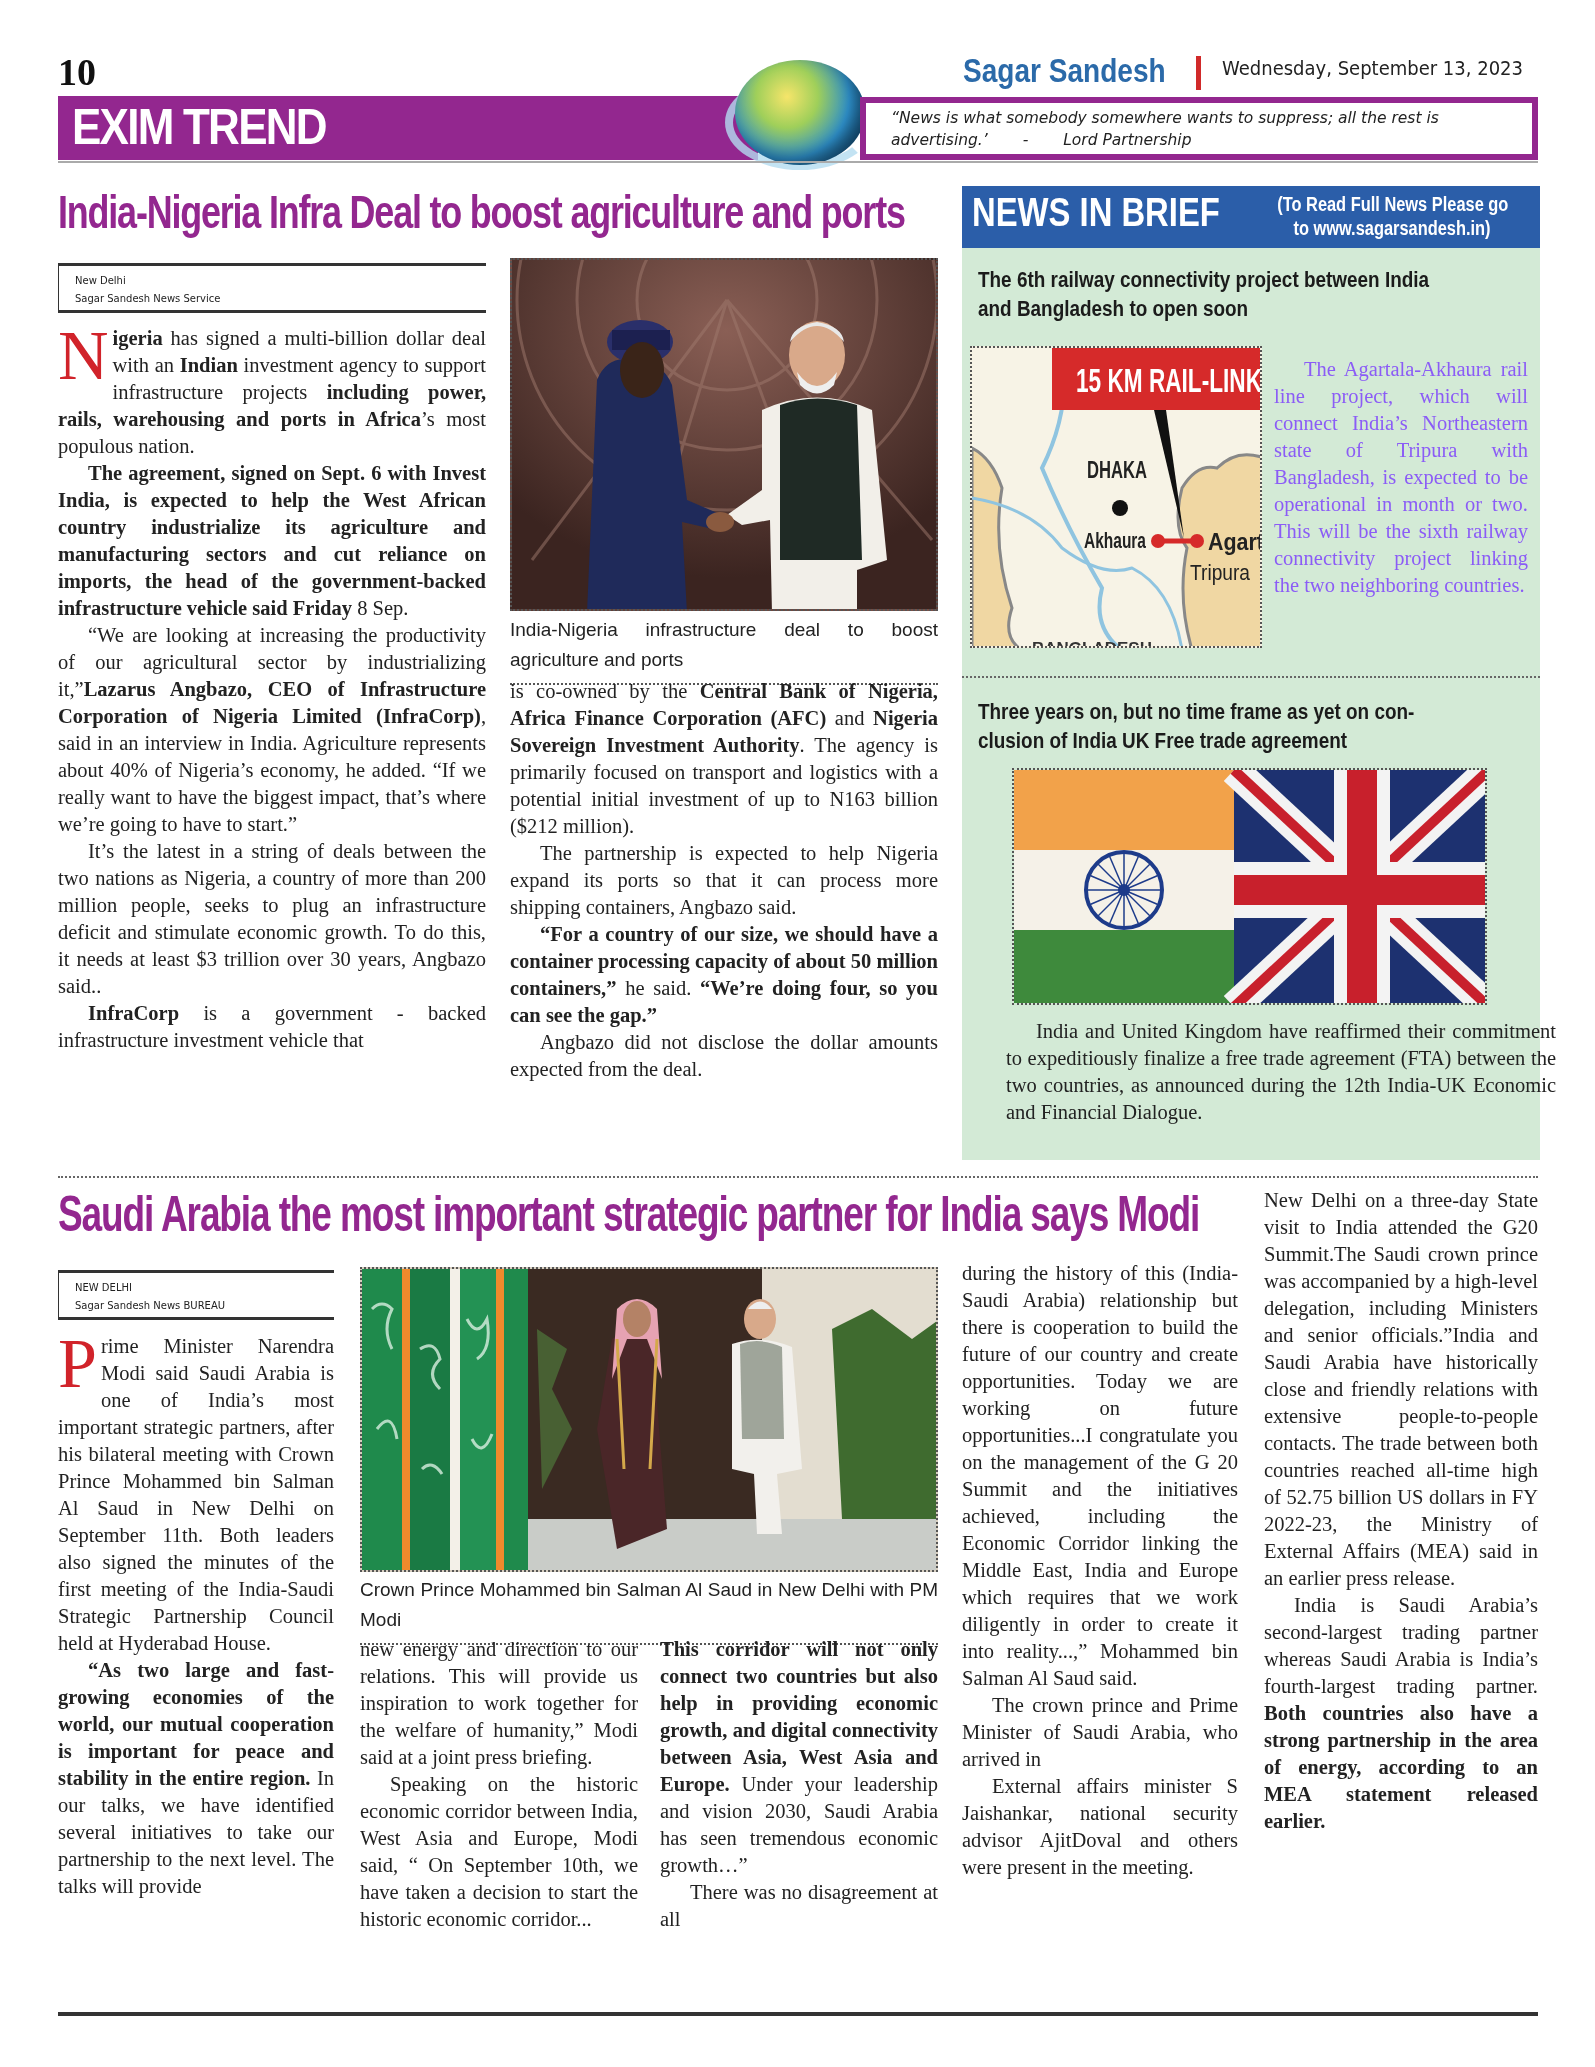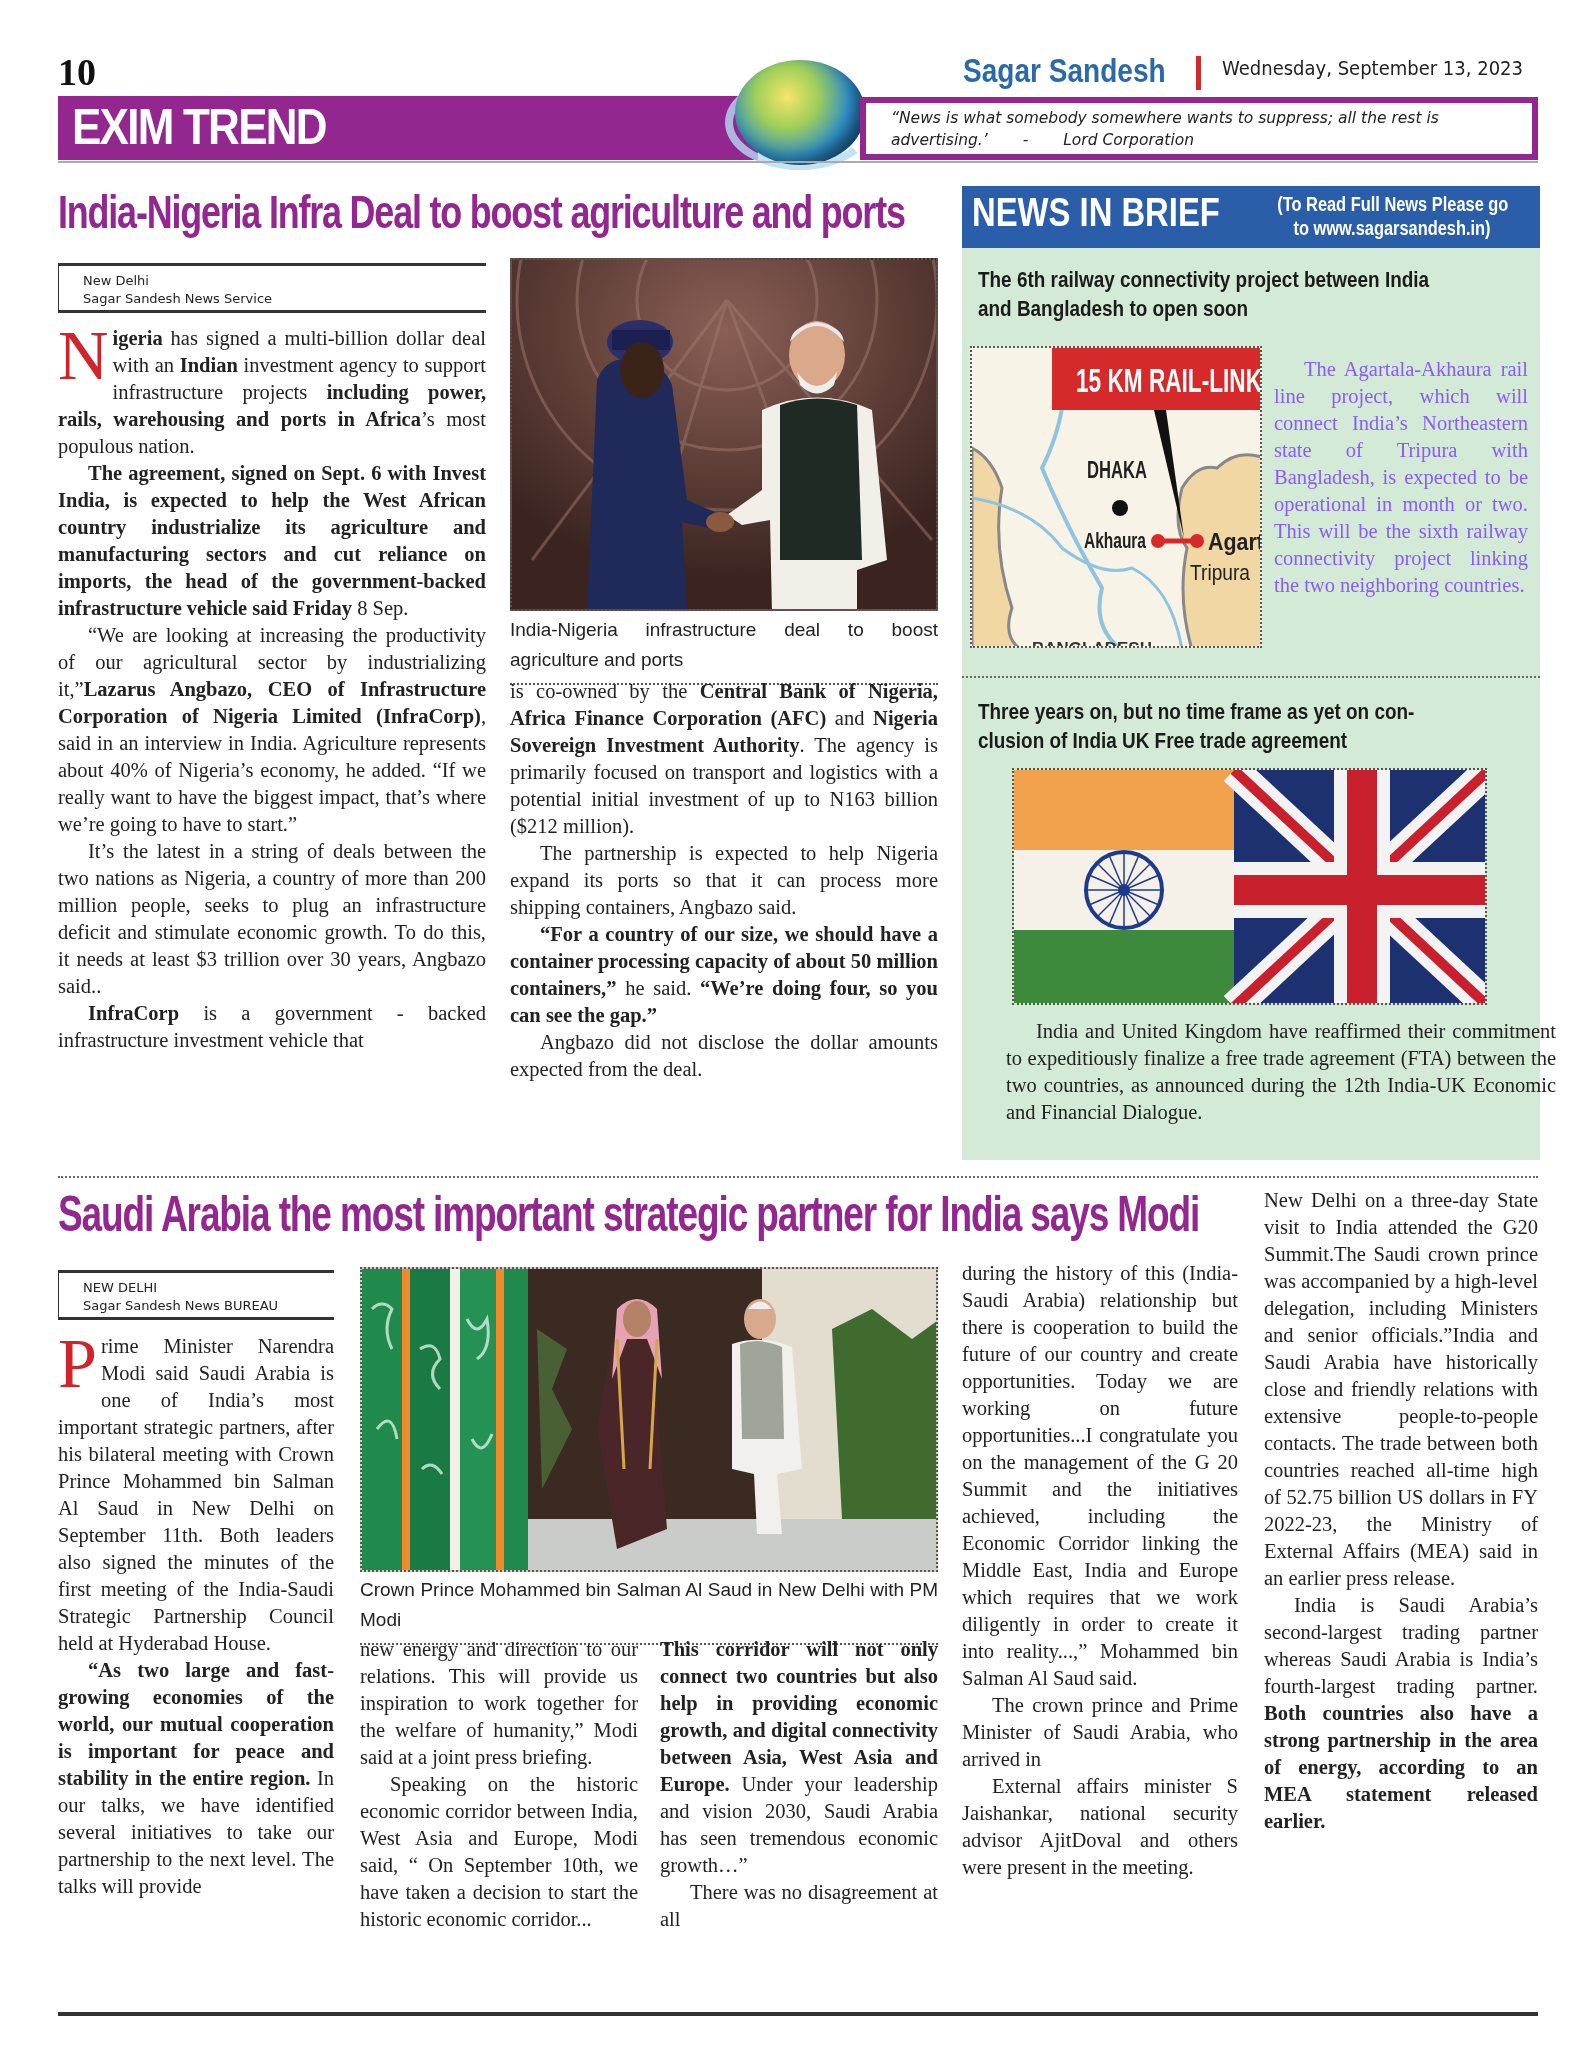--- a/index.html
+++ b/index.html
@@ -15,21 +15,21 @@
   .date { left: 1222px; top: 56px; font-family: "DejaVu Sans", sans-serif; font-size: 20px; color: #222; transform: scaleX(0.9); transform-origin: left; }
   .quote-box { left: 860px; top: 97px; width: 678px; height: 63px; border: 6px solid #93278f; background: #fff; padding: 4px 12px 0 25px; }
   .quote-text { font-family: "DejaVu Sans", sans-serif; font-style: italic; font-size: 15.5px; line-height: 22px; color: #222; }
   .quote-author { margin-left: 30px; }
   .top-rule { left: 58px; top: 161px; width: 1480px; height: 2px; background: #aaa; }
 
   .headline { font-family: "Liberation Sans", sans-serif; font-weight: bold; color: #93278f; letter-spacing: -1.5px; transform-origin: left; white-space: nowrap; }
   .h1 { left: 58px; top: 185px; font-size: 46px; transform: scaleX(0.78); }
   .h2 { left: 58px; top: 1185px; font-size: 50px; transform: scaleX(0.74); }
 
-  .byline { border-top: 3px solid #333; border-left: 1px solid #333; border-bottom: 3px solid #333; padding: 6px 24px; font-family: "DejaVu Sans", sans-serif; font-size: 13px; line-height: 18px; color: #222; }
+  .byline { border-top: 3px solid #333; border-left: 1px solid #333; border-bottom: 3px solid #333; padding: 6px 16px; font-family: "DejaVu Sans", sans-serif; font-size: 10px; line-height: 18px; color: #222; }
   .byline1 { left: 58px; top: 263px; width: 428px; height: 50px; }
   .byline2 { left: 58px; top: 1270px; width: 276px; height: 50px; }
 
   .col { font-size: 20.5px; line-height: 27px; text-align: justify; color: #222; }
   .col p { text-indent: 30px; }
   .col p.noindent { text-indent: 0; }
   .col b { font-weight: bold; }
   .dropcap { float: left; font-size: 70px; line-height: 54px; color: #d1232a; margin: 4px 4px 0 0; font-family: "Liberation Serif", serif; }
 
   .c1 { left: 58px; top: 325px; width: 428px; }
@@ -73,21 +73,21 @@
 <div class="abs exim-title">EXIM TREND</div>
 <div class="abs globe-swoosh"></div>
 <div class="abs globe"></div>
 <div class="abs brand">Sagar Sandesh</div>
 <div class="abs brand-sep"></div>
 <div class="abs date">Wednesday, September 13, 2023</div>
 <div class="abs quote-box">
   <div class="quote-text">
     <span>“News is what somebody somewhere wants to suppress; all the rest is advertising.’</span>
     <span class="quote-author">-</span>
-    <span class="quote-author">Lord Corporation</span>
+    <span class="quote-author">Lord Partnership</span>
   </div>
 </div>
 <div class="abs top-rule"></div>
 
 <div class="abs headline h1">India-Nigeria Infra Deal to boost agriculture and ports</div>
 <div class="abs byline byline1">
   <div>New Delhi</div>
   <div>Sagar Sandesh News Service</div>
 </div>
 

